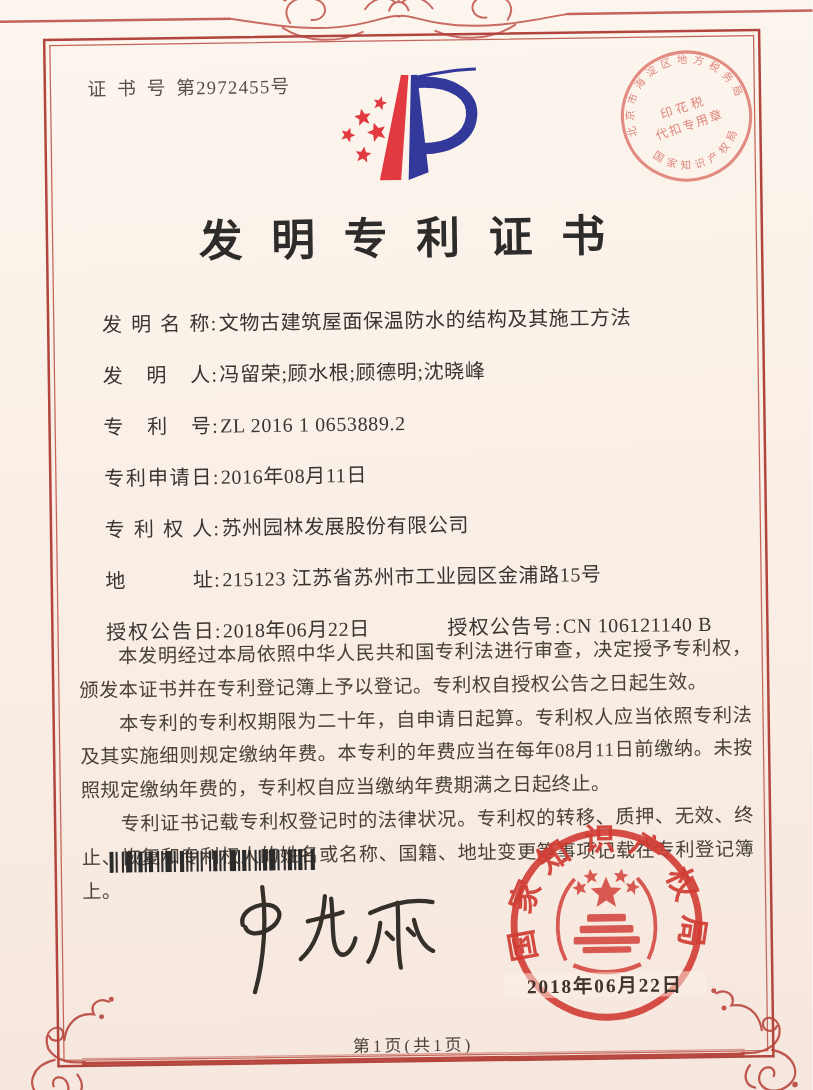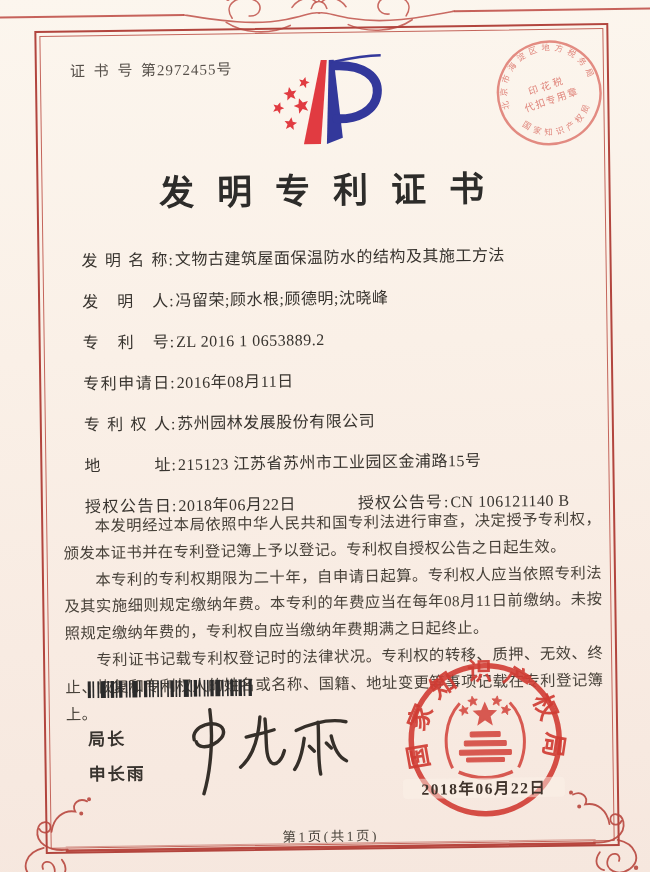--- a/index.html
+++ b/index.html
@@ -205,24 +205,20 @@
       <rect x="127.82" y="0" width="4.9799999999999995" height="17" fill="#2b2b2b"></rect>
       <rect x="134.45999999999998" y="0" width="1.66" height="17" fill="#2b2b2b"></rect>
       <rect x="139.44" y="0" width="1.66" height="17" fill="#2b2b2b"></rect>
       <rect x="142.76" y="0" width="3.32" height="17" fill="#2b2b2b"></rect>
       <rect x="147.73999999999998" y="0" width="1.66" height="17" fill="#2b2b2b"></rect>
       <rect x="151.06" y="0" width="3.32" height="17" fill="#2b2b2b"></rect>
       <rect x="156.04" y="0" width="1.66" height="17" fill="#2b2b2b"></rect>
       <rect x="161.01999999999998" y="0" width="3.32" height="17" fill="#2b2b2b"></rect>
     </svg>
 
-  <div class="signer">
-    <div>局长</div>
-    <div>申长雨</div>
-  </div>
 
   <svg class="signature" viewBox="0 0 195 100" aria-hidden="true">
     <g stroke="#241f1a" stroke-width="3.4" fill="none" stroke-linecap="round" stroke-linejoin="round" opacity="0.92">
       <path d="M26,40 C22,26 50,18 55,30 C59,42 32,54 28,42"></path>
       <path d="M42,10 C45,34 43,68 35,94"></path>
       <path d="M92,18 C90,42 84,58 72,68"></path>
       <path d="M78,38 C90,35 100,33 106,31"></path>
       <path d="M97,20 C99,40 96,58 103,64 C108,68 114,60 116,52"></path>
       <path d="M128,32 C146,24 164,21 178,24"></path>
       <path d="M150,24 C151,40 149,62 152,76"></path>

